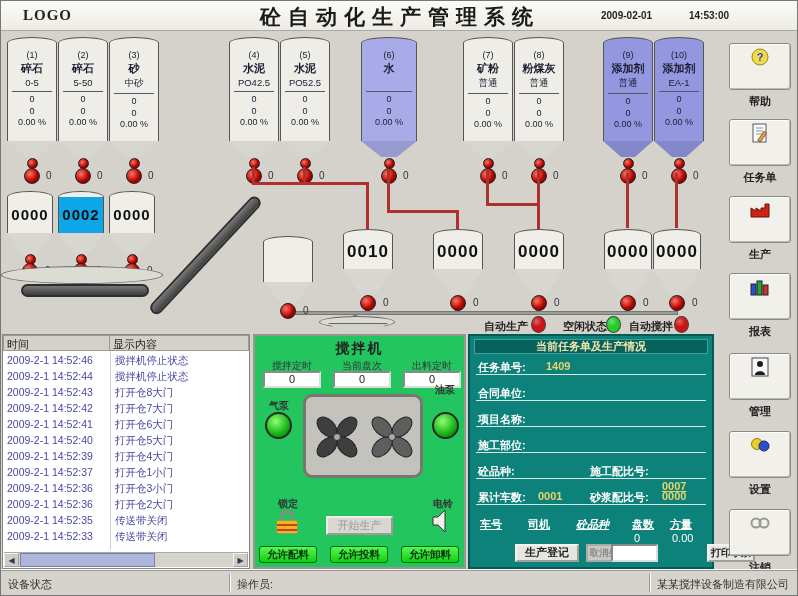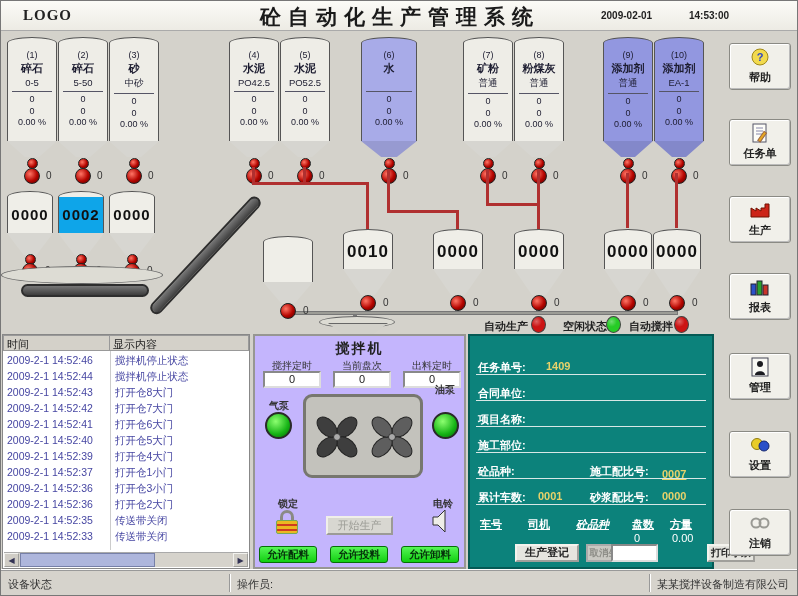--- a/index.html
+++ b/index.html
@@ -34,21 +34,21 @@
   #log{position:absolute;left:1px;top:333px;width:248px;height:235px;background:#fff;border:1px solid #888;}
   .loghead{position:absolute;top:0;height:16px;background:#d4d1c9;border:1px solid #999;font-size:11px;color:#222;padding:1px 3px;}
   .logrow{position:absolute;left:0;width:100%;height:16px;font-size:10.5px;color:#4646a2;white-space:nowrap;}
   .logrow .t{position:absolute;left:4px;top:1px;}
   .logrow .m{position:absolute;left:112px;top:1px;text-align:right;}
   #logdiv{position:absolute;left:107px;top:16px;bottom:18px;width:1px;background:#ccc;}
   #hsb{position:absolute;left:1px;right:1px;bottom:1px;height:15px;background:#d6d3cc;border-top:1px solid #aaa;}
   .sbarrow{position:absolute;top:0;width:15px;height:14px;background:#d0cdc6;border:1px outset #f2f2ee;font-size:8px;line-height:13px;text-align:center;color:#335;}
   #hsthumb{position:absolute;left:16px;top:0;width:135px;height:14px;background:#aeb6dc;border:1px solid #7780a8;}
   
-  #mixer{position:absolute;left:252px;top:333px;width:213px;height:235px;background:#c4b5fd;border:2px solid #979792;}
+  #mixer{position:absolute;left:252px;top:333px;width:213px;height:235px;background:#22c55e;border:2px solid #979792;}
   #mixtitle{position:absolute;left:0;right:0;top:4px;text-align:center;font:bold 14px "Liberation Sans",sans-serif;color:#222;letter-spacing:2px;}
   .mfl{position:absolute;width:58px;text-align:center;font-size:10px;color:#333;top:23px;}
   .mfv{position:absolute;width:58px;height:17px;top:35px;background:#fff;border:2px inset #ddd;text-align:center;font-size:11px;color:#222;line-height:13px;}
   #mixbox{position:absolute;left:48px;top:58px;width:120px;height:84px;background:#c3c2bc;border:3px solid #77776f;border-radius:9px;}
   .pump{position:absolute;width:27px;height:27px;border-radius:50%;background:radial-gradient(circle at 38% 32%,#8cff70,#16b416 60%,#056005);border:2px solid #2a2a2a;}
   .pumpLbl{position:absolute;font:bold 10px "Liberation Sans",sans-serif;color:#333;}
   #lockIcon{position:absolute;left:20px;top:174px;width:26px;height:26px;}
   #lockShackle{position:absolute;left:5px;top:0;width:14px;height:11px;border:3px solid #8a8a84;border-bottom:none;border-radius:8px 8px 0 0;}
   #lockBody{position:absolute;left:1px;top:10px;width:22px;height:14px;border:1px solid #7a5;border-radius:2px;background:repeating-linear-gradient(#ecb820 0 3px,#cf3c20 3px 5px);}
   #startBtn{position:absolute;left:71px;top:180px;width:67px;height:19px;background:#d8d7d1;border:2px outset #f0efe9;color:#9d9d97;font-size:11px;text-align:center;line-height:14px;}
@@ -60,21 +60,21 @@
   .tvalue{position:absolute;font:bold 11px "Liberation Sans",sans-serif;color:#e8d26a;}
   .tline{position:absolute;left:6px;width:230px;border-bottom:1px solid #d8e8e6;}
   .thcol{position:absolute;font:bold 11px "Liberation Sans",sans-serif;color:#fff;text-decoration:underline;}
   .trval{position:absolute;font-size:11px;color:#fff;}
   .tbtn{position:absolute;top:208px;height:18px;border:2px outset #f4f3ed;background:#e6e5df;font:bold 11px "Liberation Sans",sans-serif;color:#222;text-align:center;line-height:13px;margin-left:44px;}
   .tbtn.dis{background:#c9c8c2;color:#8d8d87;border-style:solid;border-color:#aaa;}
   #taskInput{position:absolute;left:141px;top:208px;width:47px;height:18px;border:2px inset #ddd;background:#fff;font-size:11px;padding:0 2px;}
   
   .sbtn{position:absolute;left:728px;width:62px;height:47px;background:#f1f0ea;border:1px solid #8a8a84;border-radius:3px;box-shadow:1px 1px 0 #fff inset,-1px -1px 0 #bbb inset;text-align:center;cursor:pointer;}
   .sbtn .ic{display:block;height:24px;margin-top:2px;}
-  .sbtn .lb{display:block;font:bold 11px "Liberation Sans",sans-serif;color:#222;}
+  .sbtn .lb{display:block;font:bold 11px "Liberation Sans",sans-serif;color:#222;margin-top:24px;}
   
   #sbar{position:absolute;left:0;bottom:0;width:798px;height:26px;background:#d6d3cc;border-top:1px solid #fff;box-shadow:inset 0 1px 0 #999;}
   .scell{position:absolute;top:4px;bottom:3px;font-size:11px;color:#333;padding:3px 0 0 7px;border-left:1px solid #999;box-shadow:1px 0 0 #fff inset;}
   .scell.first{border-left:none;box-shadow:none;}
   #company{position:absolute;right:10px;top:7px;font-size:11px;color:#333;}
   .belt{position:absolute;background:linear-gradient(#777,#3d3d3d);border:2px solid #2e2e2e;border-radius:8px;}
   .dish{position:absolute;border-radius:50%;background:#dddcd4;border:1.5px solid #666;}
   .trap{position:absolute;background:#d2d1ca;clip-path:polygon(0 0,100% 0,72% 100%,28% 100%);}
 </style>
 </head>
@@ -470,37 +470,38 @@
           <path d="M2 9 h5 l7-7 v22 l-7-7 H2 z" fill="#efeee8" stroke="#333"></path>
         </svg></span>
     <div id="permits">
         <div class="gbtn" style="left: 4px; width: 58px;">允许配料</div>
         <div class="gbtn" style="left: 75px; width: 58px;">允许投料</div>
         <div class="gbtn" style="left: 146px; width: 58px;">允许卸料</div>
       </div>
   </div>
 
   <div id="task">
+    <div id="tasktitle">当前任务单及生产情况</div>
     <div id="taskfields">
         <div class="tlabel" style="left: 8px; top: 24px;">任务单号:</div>
         <div class="tvalue" style="left: 76px; top: 24px;">1409</div>
         <div class="tline" style="top: 38px;"></div>
         <div class="tlabel" style="left: 8px; top: 50px;">合同单位:</div>
         <div class="tvalue" style="left: 76px; top: 50px;"></div>
         <div class="tline" style="top: 64px;"></div>
         <div class="tlabel" style="left: 8px; top: 76px;">项目名称:</div>
         <div class="tvalue" style="left: 76px; top: 76px;"></div>
         <div class="tline" style="top: 90px;"></div>
         <div class="tlabel" style="left: 8px; top: 102px;">施工部位:</div>
         <div class="tvalue" style="left: 76px; top: 102px;"></div>
         <div class="tline" style="top: 116px;"></div>
         <div class="tlabel" style="left: 8px; top: 128px;">砼品种:</div>
         <div class="tvalue" style="left: 76px; top: 128px;"></div>
         <div class="tlabel" style="left: 120px; top: 128px;">施工配比号:</div>
-        <div class="tvalue" style="left: 192px; top: 132px; text-decoration: underline;">0007</div>
+        <div class="tvalue" style="left: 192px; top: 144px; text-decoration: underline;">0007</div>
         <div class="tline" style="top: 142px;"></div>
         <div class="tlabel" style="left: 8px; top: 154px;">累计车数:</div>
         <div class="tvalue" style="left: 68px; top: 154px;">0001</div>
         <div class="tlabel" style="left: 120px; top: 154px;">砂浆配比号:</div>
         <div class="tvalue" style="left: 192px; top: 154px;">0000</div>
         <div class="tline" style="top: 168px;"></div>
       </div>
     <div id="tasktable">
         <div class="thcol" style="left: 10px; top: 181px;">车号</div>
         <div class="thcol" style="left: 58px; top: 181px;">司机</div>

